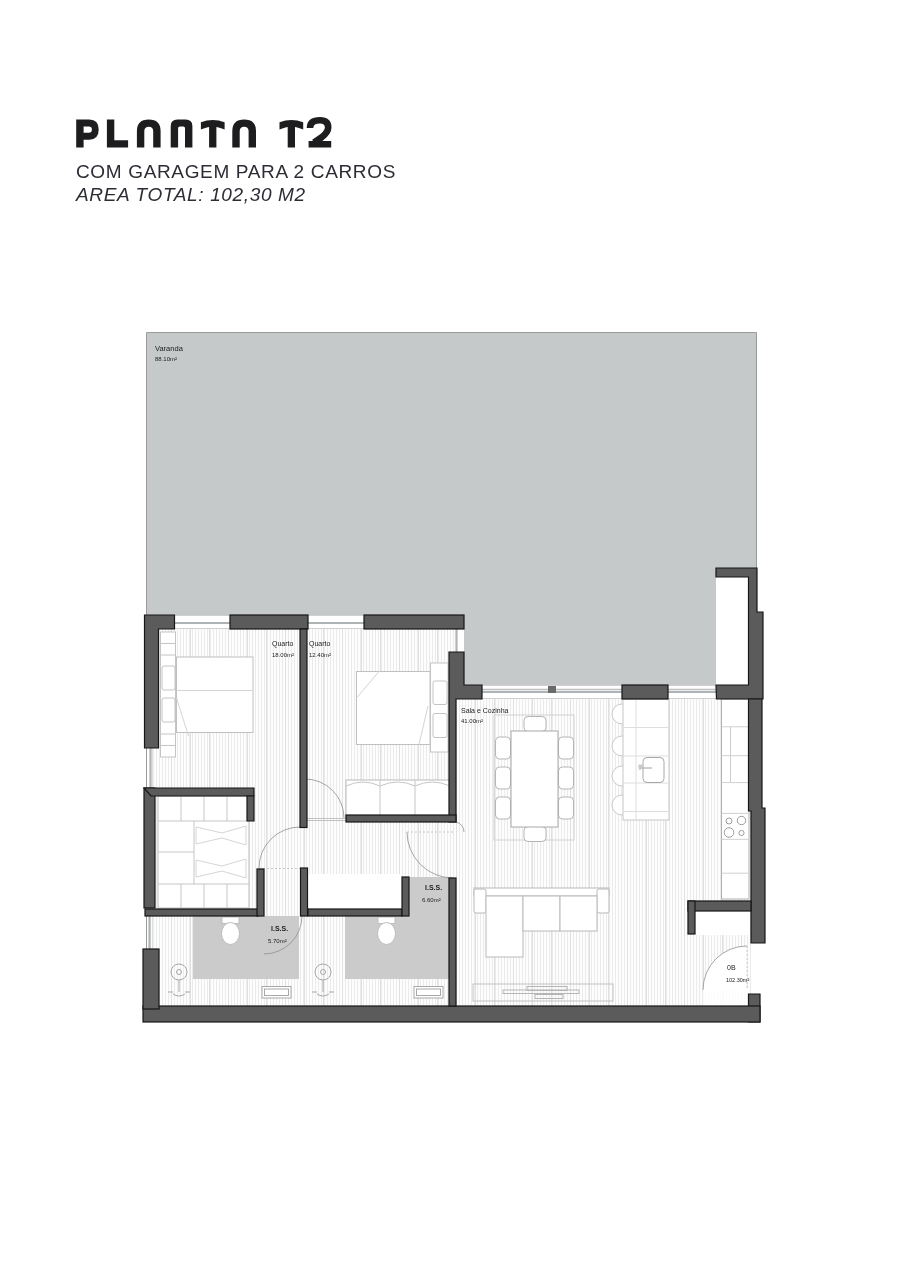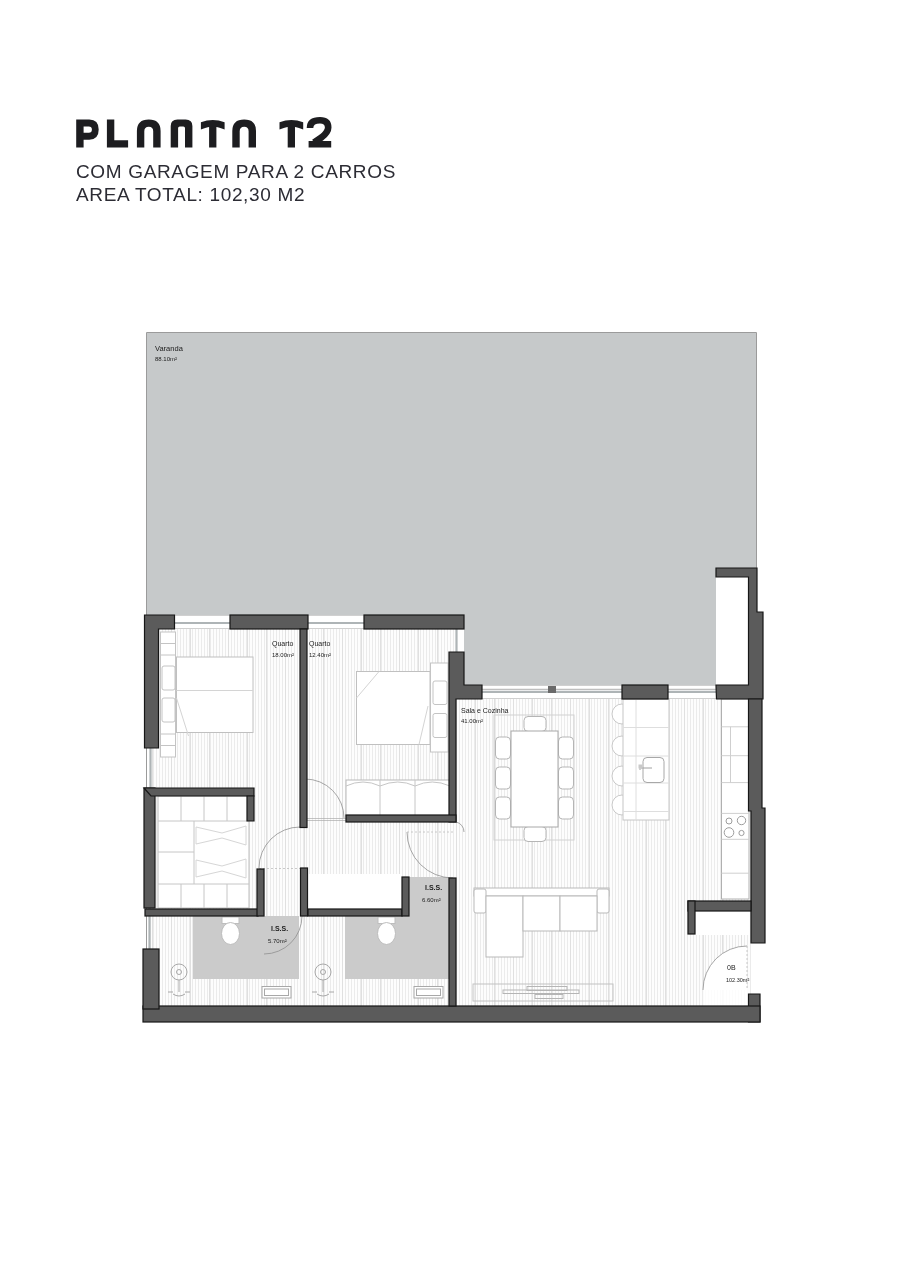--- a/index.html
+++ b/index.html
@@ -25,21 +25,21 @@
       <path d="M200.9,120.8 Q212.8,116.2 224.6,120.8 L224.6,128 Q218.5,125.7 216.4,125.5 L216.4,146 L209.1,146 L209.1,125.5 Q207,125.7 200.9,128 Z"></path>
 
       <path d="M232.3,146 L232.3,129.5 Q232.3,118 244.2,118 Q256,118 256,129.5 L256,146 L248.6,146 L248.6,129.8 Q248.6,125.2 244.2,125.2 Q239.7,125.2 239.7,129.8 L239.7,146 Z"></path>
 
       <path d="M279.5,120.8 Q291.4,116.2 303.2,120.8 L303.2,128 Q297.1,125.7 295,125.5 L295,146 L287.7,146 L287.7,125.5 Q285.6,125.7 279.5,128 Z"></path>
 
       <path d="M310,126.5 Q310,118.8 320,118.8 Q328.2,118.8 328.2,126 Q328.2,130.5 321.7,135.8 L314,141 M308.6,142.8 L331.2,142.8" fill="none" stroke="#1d1d20" stroke-width="6.6" stroke-linecap="butt"></path>
     </g>
   </svg>
   <div class="sub" style="top:161px;">COM GARAGEM PARA 2 CARROS</div>
-  <div class="sub" style="top:184px;">AREA TOTAL: 102,30 M2</div>
+  <div class="sub" style="top:184px;font-style:italic;">AREA TOTAL: 102,30 M2</div>
 
   <svg id="plan" width="904" height="1280" viewBox="0 0 904 1280" style="position:absolute;left:0;top:0;">
     <defs>
       <pattern id="hatch" width="3" height="8" patternUnits="userSpaceOnUse">
         <rect width="3" height="8" fill="#fdfdfd"></rect>
         <rect x="0" width="1" height="8" fill="#ebebeb"></rect>
       </pattern>
       <pattern id="hatch2" width="19" height="8" patternUnits="userSpaceOnUse">
         <rect x="0" width="1" height="8" fill="#e0e0e0"></rect>
       </pattern>

